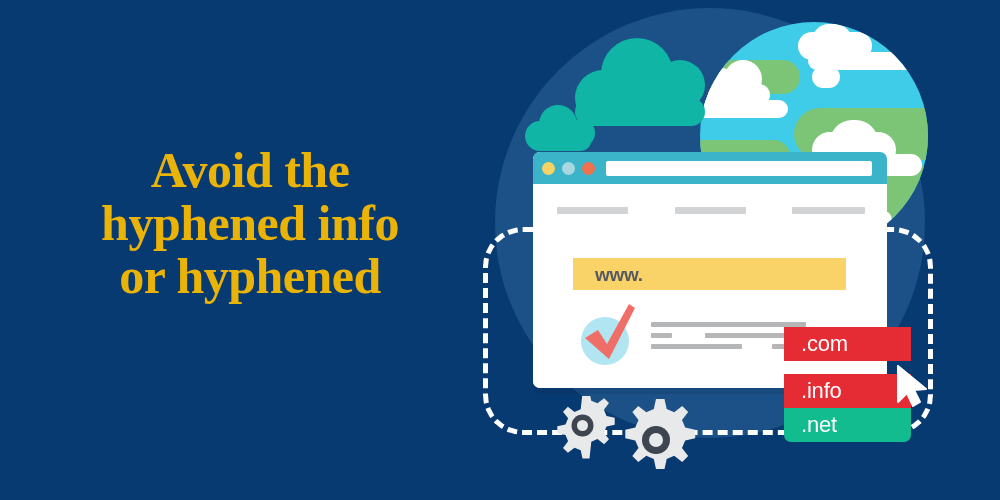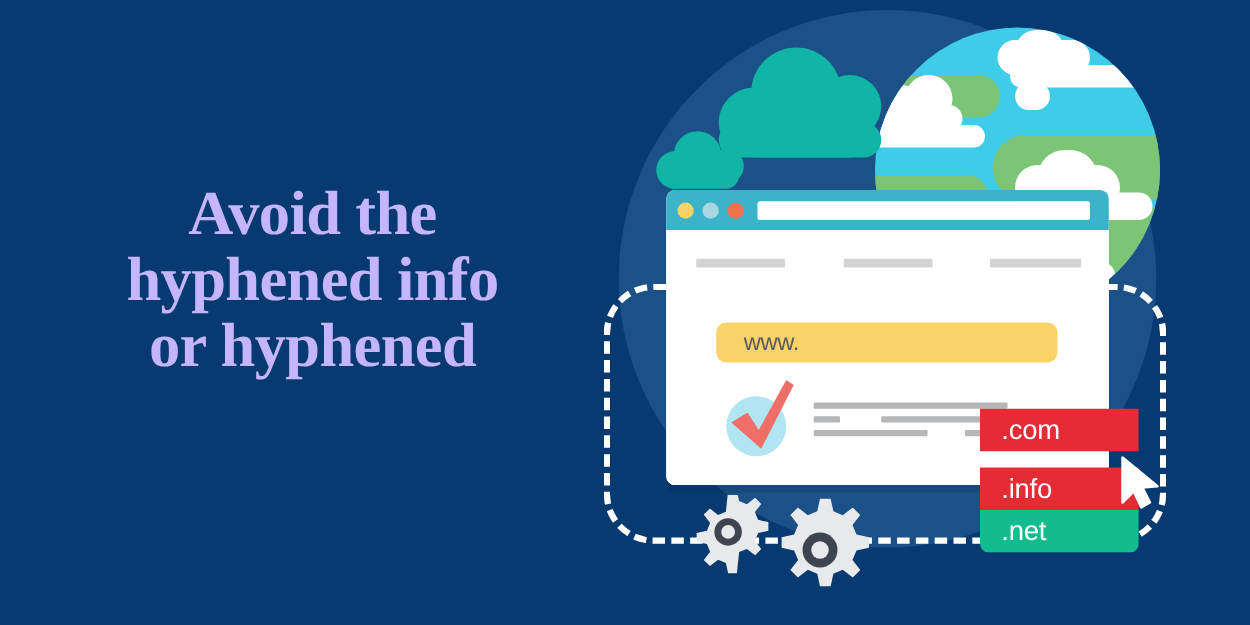--- a/index.html
+++ b/index.html
@@ -16,21 +16,21 @@
     font-family: "Liberation Sans", sans-serif;
   }
 
   
   #headline {
     position: absolute;
     left: 20px;
     top: 144px;
     width: 460px;
     text-align: center;
-    color: #c4b5fd;
+    color: #eab308;
     font-family: "Liberation Serif", serif;
     font-weight: bold;
     font-size: 50px;
     line-height: 53px;
     letter-spacing: -0.5px;
   }
   #headline .ln { display: block; white-space: nowrap; }
 
   
   .backdrop-circle {
@@ -148,21 +148,22 @@
   .nav-bar.n1 { width: 71px; }
   .nav-bar.n2 { width: 73px; }
 
   #www-field {
     position: absolute;
     left: 40px;
     top: 74px;
     width: 273px;
     height: 32px;
     background: #fad368;
-    border-radius: 8px;
+    border-radius: 0;
+    font-weight: bold;
   }
   #www-text {
     position: absolute;
     left: 22px;
     top: 6px;
     font-size: 19px;
     color: #555a60;
     letter-spacing: -0.3px;
   }
 

